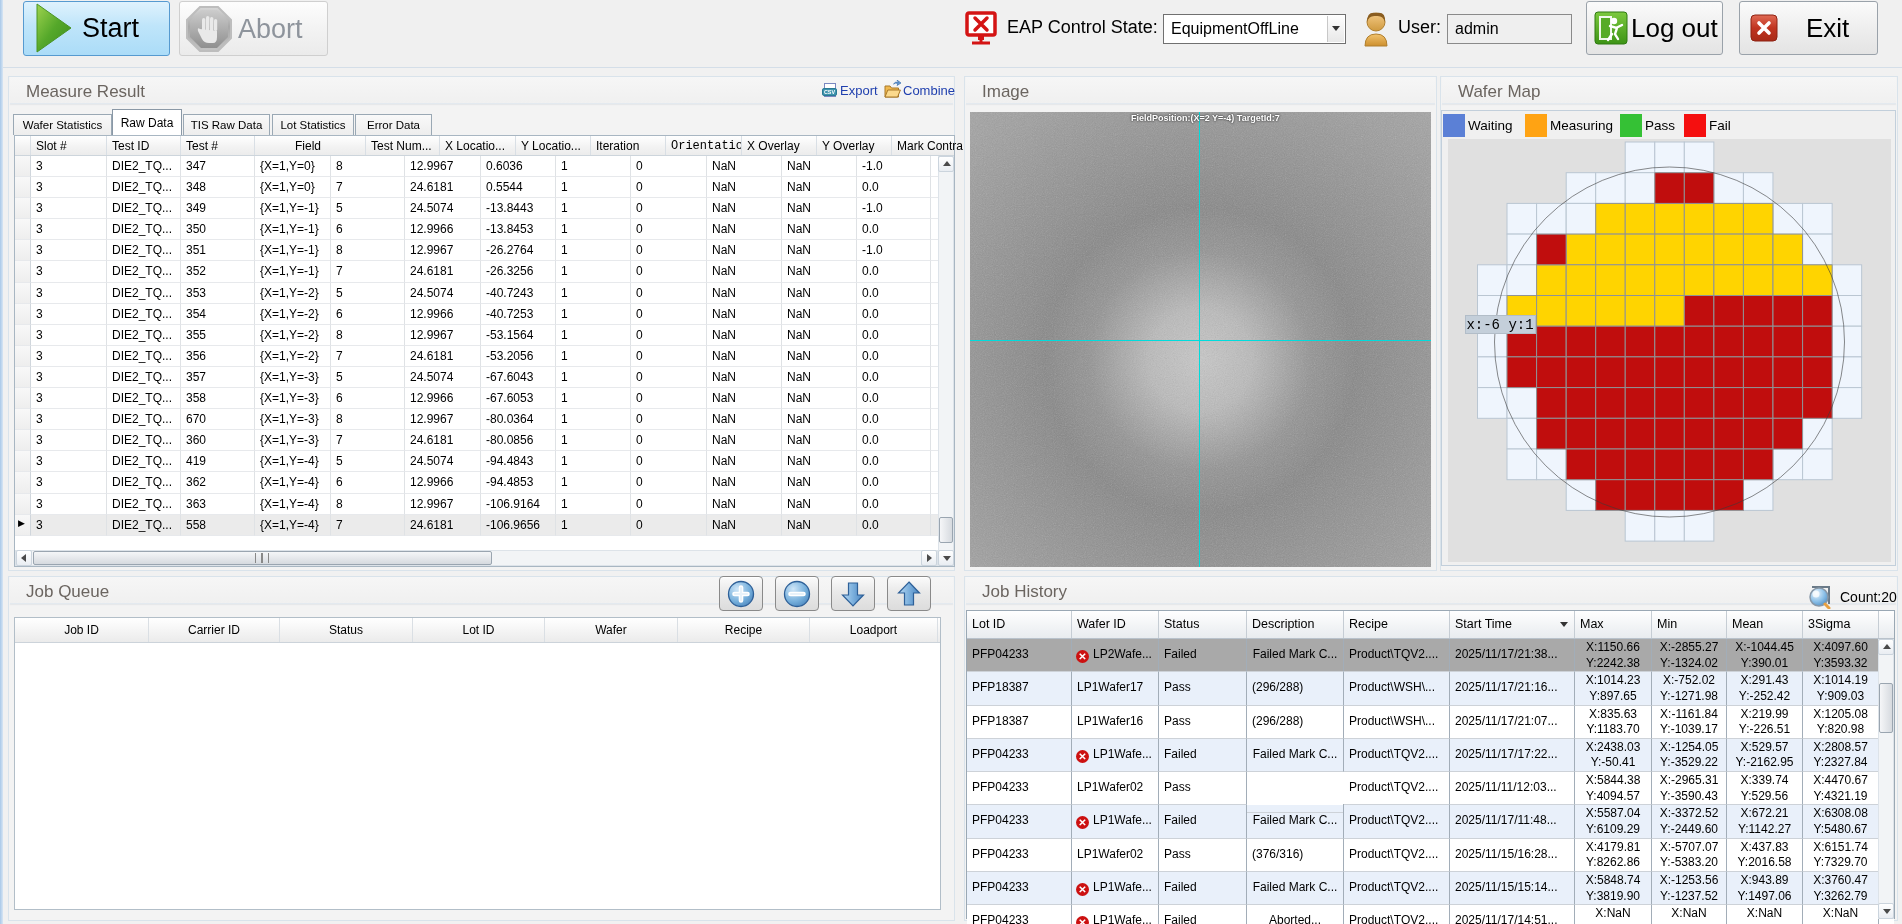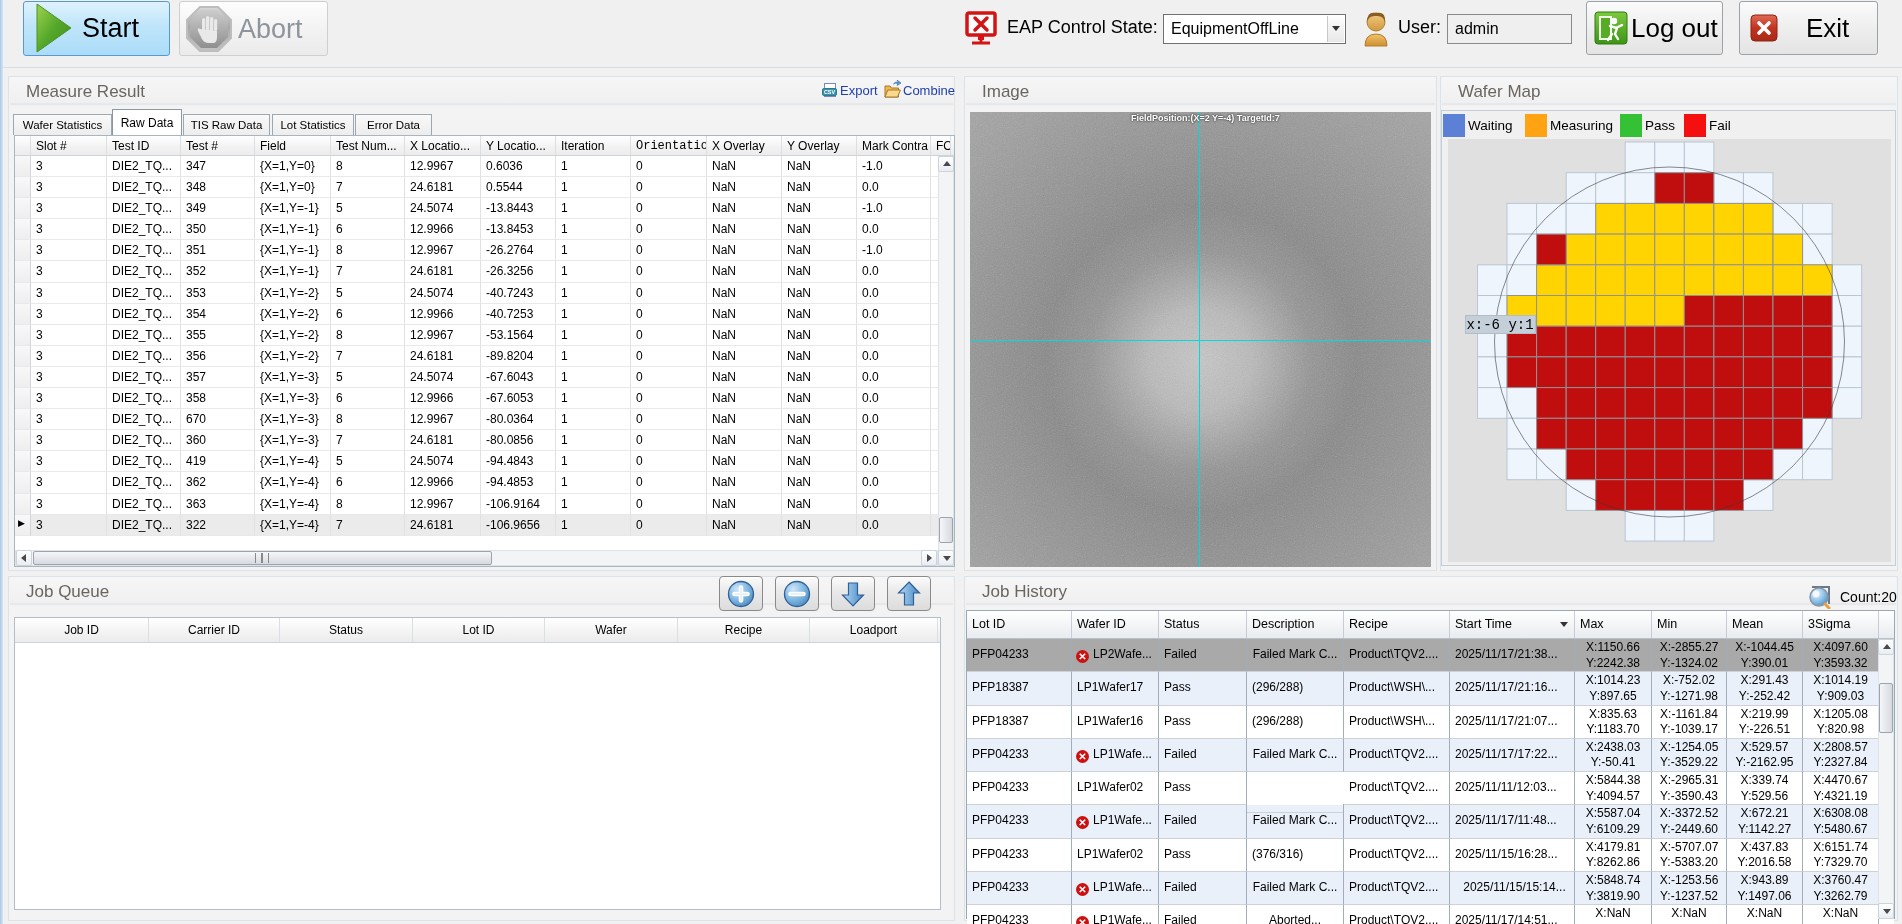--- a/index.html
+++ b/index.html
@@ -187,21 +187,21 @@
 <div class="tab" style="left:183px;width:87px;">TIS Raw Data</div>
 <div class="tab" style="left:272px;width:82px;">Lot Statistics</div>
 <div class="tab" style="left:355px;width:77px;">Error Data</div>
 <div class="tabactive" style="left:112px;width:70px;">Raw Data</div>
 <div id="mgrid">
 <div class="mgh">
 <div style="width:16px;"></div>
 <div style="width:76px;">Slot #</div>
 <div style="width:74px;">Test ID</div>
 <div style="width:74px;">Test #</div>
-<div style="width:76px;">Field</div>
+<div style="width:76px;margin-left:35px;">Field</div>
 <div style="width:74px;">Test Num...</div>
 <div style="width:76px;">X Locatio...</div>
 <div style="width:75px;">Y Locatio...</div>
 <div style="width:75px;">Iteration</div>
 <div style="width:76px;font-family:Liberation Mono, monospace;">Orientation</div>
 <div style="width:75px;">X Overlay</div>
 <div style="width:75px;">Y Overlay</div>
 <div style="width:74px;">Mark Contra</div>
 <div style="width:20px;">FO</div>
 </div>
@@ -350,21 +350,21 @@
 <div style="width:20px;"></div>
 </div>
 <div class="mrow" style="">
 <div class="msel" style="width:16px;padding-left:0;"></div>
 <div style="width:76px;">3</div>
 <div style="width:74px;">DIE2_TQ...</div>
 <div style="width:74px;">356</div>
 <div style="width:76px;">{X=1,Y=-2}</div>
 <div style="width:74px;">7</div>
 <div style="width:76px;">24.6181</div>
-<div style="width:75px;">-89.8204</div>
+<div style="width:75px;">-53.2056</div>
 <div style="width:75px;">1</div>
 <div style="width:76px;">0</div>
 <div style="width:75px;">NaN</div>
 <div style="width:75px;">NaN</div>
 <div style="width:74px;">0.0</div>
 <div style="width:20px;"></div>
 </div>
 <div class="mrow" style="">
 <div class="msel" style="width:16px;padding-left:0;"></div>
 <div style="width:76px;">3</div>
@@ -476,21 +476,21 @@
 <div style="width:75px;">NaN</div>
 <div style="width:74px;">0.0</div>
 <div style="width:20px;"></div>
 </div>
 <div class="mrow" style="background:#ebebeb;">
 <div class="msel" style="width:16px;padding-left:0;">
         <span style="position:absolute;margin-left:3px;font-size:9px;">▶</span>
       </div>
 <div style="width:76px;background:#ebebeb;">3</div>
 <div style="width:74px;background:#ebebeb;">DIE2_TQ...</div>
-<div style="width:74px;background:#ebebeb;">322</div>
+<div style="width:74px;background:#ebebeb;">558</div>
 <div style="width:76px;background:#ebebeb;">{X=1,Y=-4}</div>
 <div style="width:74px;background:#ebebeb;">7</div>
 <div style="width:76px;background:#ebebeb;">24.6181</div>
 <div style="width:75px;background:#ebebeb;">-106.9656</div>
 <div style="width:75px;background:#ebebeb;">1</div>
 <div style="width:76px;background:#ebebeb;">0</div>
 <div style="width:75px;background:#ebebeb;">NaN</div>
 <div style="width:75px;background:#ebebeb;">NaN</div>
 <div style="width:74px;background:#ebebeb;">0.0</div>
 <div style="width:20px;background:#ebebeb;"></div>
@@ -858,21 +858,21 @@
 <div class="jh2" style="width:75px;">X:-5707.07<br>Y:-5383.20</div>
 <div class="jh2" style="width:76px;">X:437.83<br>Y:2016.58</div>
 <div class="jh2" style="width:76px;">X:6151.74<br>Y:7329.70</div>
 </div>
 <div class="jhr" style="background:#e9f0fa;">
 <div class="jh1" style="width:105px;">PFP04233</div>
 <div class="jh1" style="width:87px;padding-left:4px;"><span class="failico">✕</span>LP1Wafe...</div>
 <div class="jh1" style="width:88px;">Failed</div>
 <div class="jh1" style="width:97px;text-align:center;padding-left:0;">Failed Mark C...</div>
 <div class="jh1" style="width:106px;">Product\TQV2....</div>
-<div class="jh1" style="width:125px;text-align:center;">2025/11/15/15:14...</div>
+<div class="jh1" style="width:125px;">2025/11/15/15:14...</div>
 <div class="jh2" style="width:77px;">X:5848.74<br>Y:3819.90</div>
 <div class="jh2" style="width:75px;">X:-1253.56<br>Y:-1237.52</div>
 <div class="jh2" style="width:76px;">X:943.89<br>Y:1497.06</div>
 <div class="jh2" style="width:76px;">X:3760.47<br>Y:3262.79</div>
 </div>
 <div class="jhr" style="background:#ffffff;">
 <div class="jh1" style="width:105px;">PFP04233</div>
 <div class="jh1" style="width:87px;padding-left:4px;"><span class="failico">✕</span>LP1Wafe...</div>
 <div class="jh1" style="width:88px;">Failed</div>
 <div class="jh1" style="width:97px;text-align:center;padding-left:0;">Aborted...</div>

